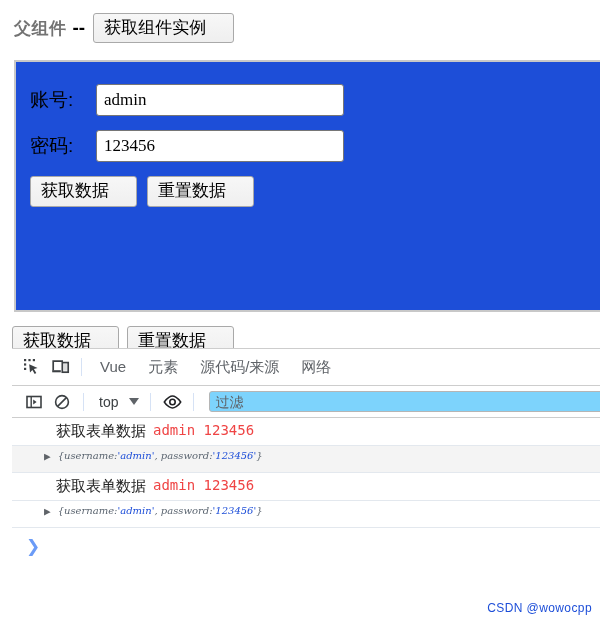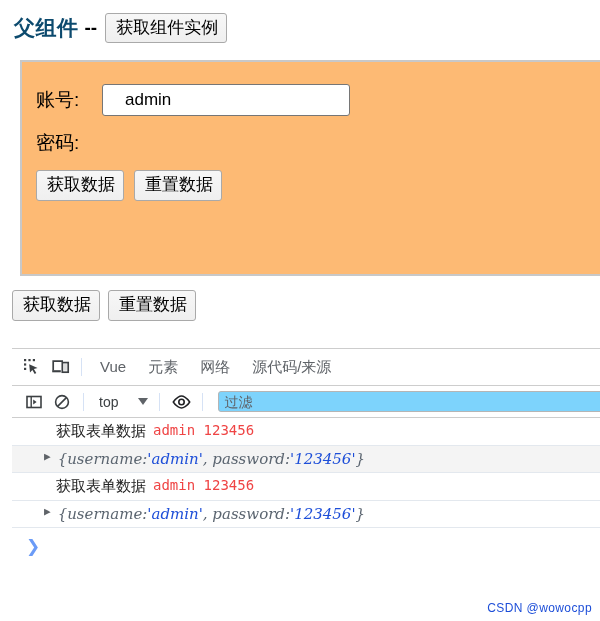--- a/index.html
+++ b/index.html
@@ -23,70 +23,70 @@
   }
 
   .title-row {
     display: flex;
     align-items: center;
     padding: 12px 0 0 14px;
     height: 44px;
     box-sizing: border-box;
   }
   .title-text {
-    font-size: 21px;
+    font-size: 17px;
     font-weight: bold;
-    color: #0c4a6e;
+    color: #737373;
     letter-spacing: 0.5px;
   }
   .title-dash {
     font-size: 19px;
     font-weight: bold;
     margin: 0 8px 0 6px;
     color: #000;
   }
 
   .btn {
     font-family: "Liberation Sans", sans-serif;
     font-size: 17px;
     color: #000;
     background: linear-gradient(#f7f7f7, #efefef);
     border: 1px solid #a9a9a9;
     border-radius: 3px;
-    padding: 4px 8px 5px 10px;
+    padding: 4px 27px 5px 10px;
     line-height: 1.15;
     cursor: default;
   }
 
   .form-box {
-    margin: 16px 0 0 20px;
+    margin: 16px 0 0 14px;
     border: 2px solid #c8c8c8;
     border-right: none;
-    background: #fdba74;
+    background: #1d4ed8;
     padding: 22px 0 20px 14px;
     box-sizing: border-box;
-    height: 216px;
+    height: 252px;
   }
   .field-row {
     display: flex;
     align-items: center;
     margin-bottom: 14px;
   }
   .field-label {
     font-size: 19px;
     color: #000;
     width: 66px;
     flex: 0 0 66px;
   }
   .field-input {
-    font-family: Liberation Sans, sans-serif;
+    font-family: Liberation Serif, serif;
     font-size: 17px;
     color: #000;
     width: 248px;
-    padding: 5px 22px;
+    padding: 5px 7px;
     border: 1px solid #767676;
     border-radius: 3px;
     background: #fff;
     box-sizing: border-box;
   }
   .form-buttons {
     display: flex;
     gap: 10px;
     margin-top: 4px;
   }
@@ -163,21 +163,21 @@
     border-bottom: 1px solid #cdcdcd;
     box-sizing: border-box;
     padding-left: 8px;
   }
   .dt-ctx {
     font-size: 14px;
     color: #3c4043;
     padding: 0 4px 0 8px;
     display: flex;
     align-items: center;
-    gap: 20px;
+    gap: 11px;
     cursor: default;
   }
   .caret {
     width: 0;
     height: 0;
     border-left: 5px solid transparent;
     border-right: 5px solid transparent;
     border-top: 7px solid #5f6368;
   }
   .dt-filter {
@@ -226,21 +226,21 @@
   .c-arrow {
     color: #5f6368;
     font-size: 11px;
     margin-right: 7px;
     cursor: default;
     display: inline-block;
   }
   .obj-text {
     font-family: "DejaVu Serif", serif;
     font-style: italic;
-    font-size: 15px;
+    font-size: 10px;
     color: #5b6570;
   }
   .obj-str {
     color: #1d4ed8;
   }
   .c-prompt {
     display: flex;
     align-items: center;
     padding: 6px 0 0 14px;
     height: 30px;
@@ -273,20 +273,21 @@
     <button class="btn">获取组件实例</button>
   </div>
 
   <div class="form-box">
     <div class="field-row">
       <span class="field-label">账号:</span>
       <input class="field-input" type="text" value="admin" style="">
     </div>
     <div class="field-row">
       <span class="field-label">密码:</span>
+      <input class="field-input" type="text" value="123456" style="">
     </div>
     <div class="form-buttons">
       <button class="btn">获取数据</button>
       <button class="btn">重置数据</button>
     </div>
   </div>
 
   <div class="outer-buttons">
     <button class="btn">获取数据</button>
     <button class="btn">重置数据</button>
@@ -316,22 +317,22 @@
           <rect x="11.3" y="3.6" width="5.9" height="9.6"></rect>
         </g>
         <rect x="1.2" y="11.2" width="8.6" height="2.1" fill="#3c4043"></rect>
         <rect x="12.6" y="5.0" width="3.3" height="6.6" fill="#3c4043" opacity="0.18"></rect>
       </svg>
     </div>
     <div class="dt-sep"></div>
 
     <div class="dt-tab">Vue</div>
     <div class="dt-tab">元素</div>
+    <div class="dt-tab">源代码/来源</div>
     <div class="dt-tab">网络</div>
-    <div class="dt-tab">源代码/来源</div>
   </div>
 
   <div class="dt-toolbar">
     <div class="dt-icon-btn">
       <svg width="16" height="16" viewBox="0 0 16 16">
         <rect x="1" y="2.5" width="14" height="11" fill="none" stroke="#3c4043" stroke-width="1.6"></rect>
         <line x1="5.2" y1="2.5" x2="5.2" y2="13.5" stroke="#3c4043" stroke-width="1.4"></line>
         <path d="M7.2 5.6 L10.6 8.0 L7.2 10.4 Z" fill="#3c4043"></path>
       </svg>
     </div>

